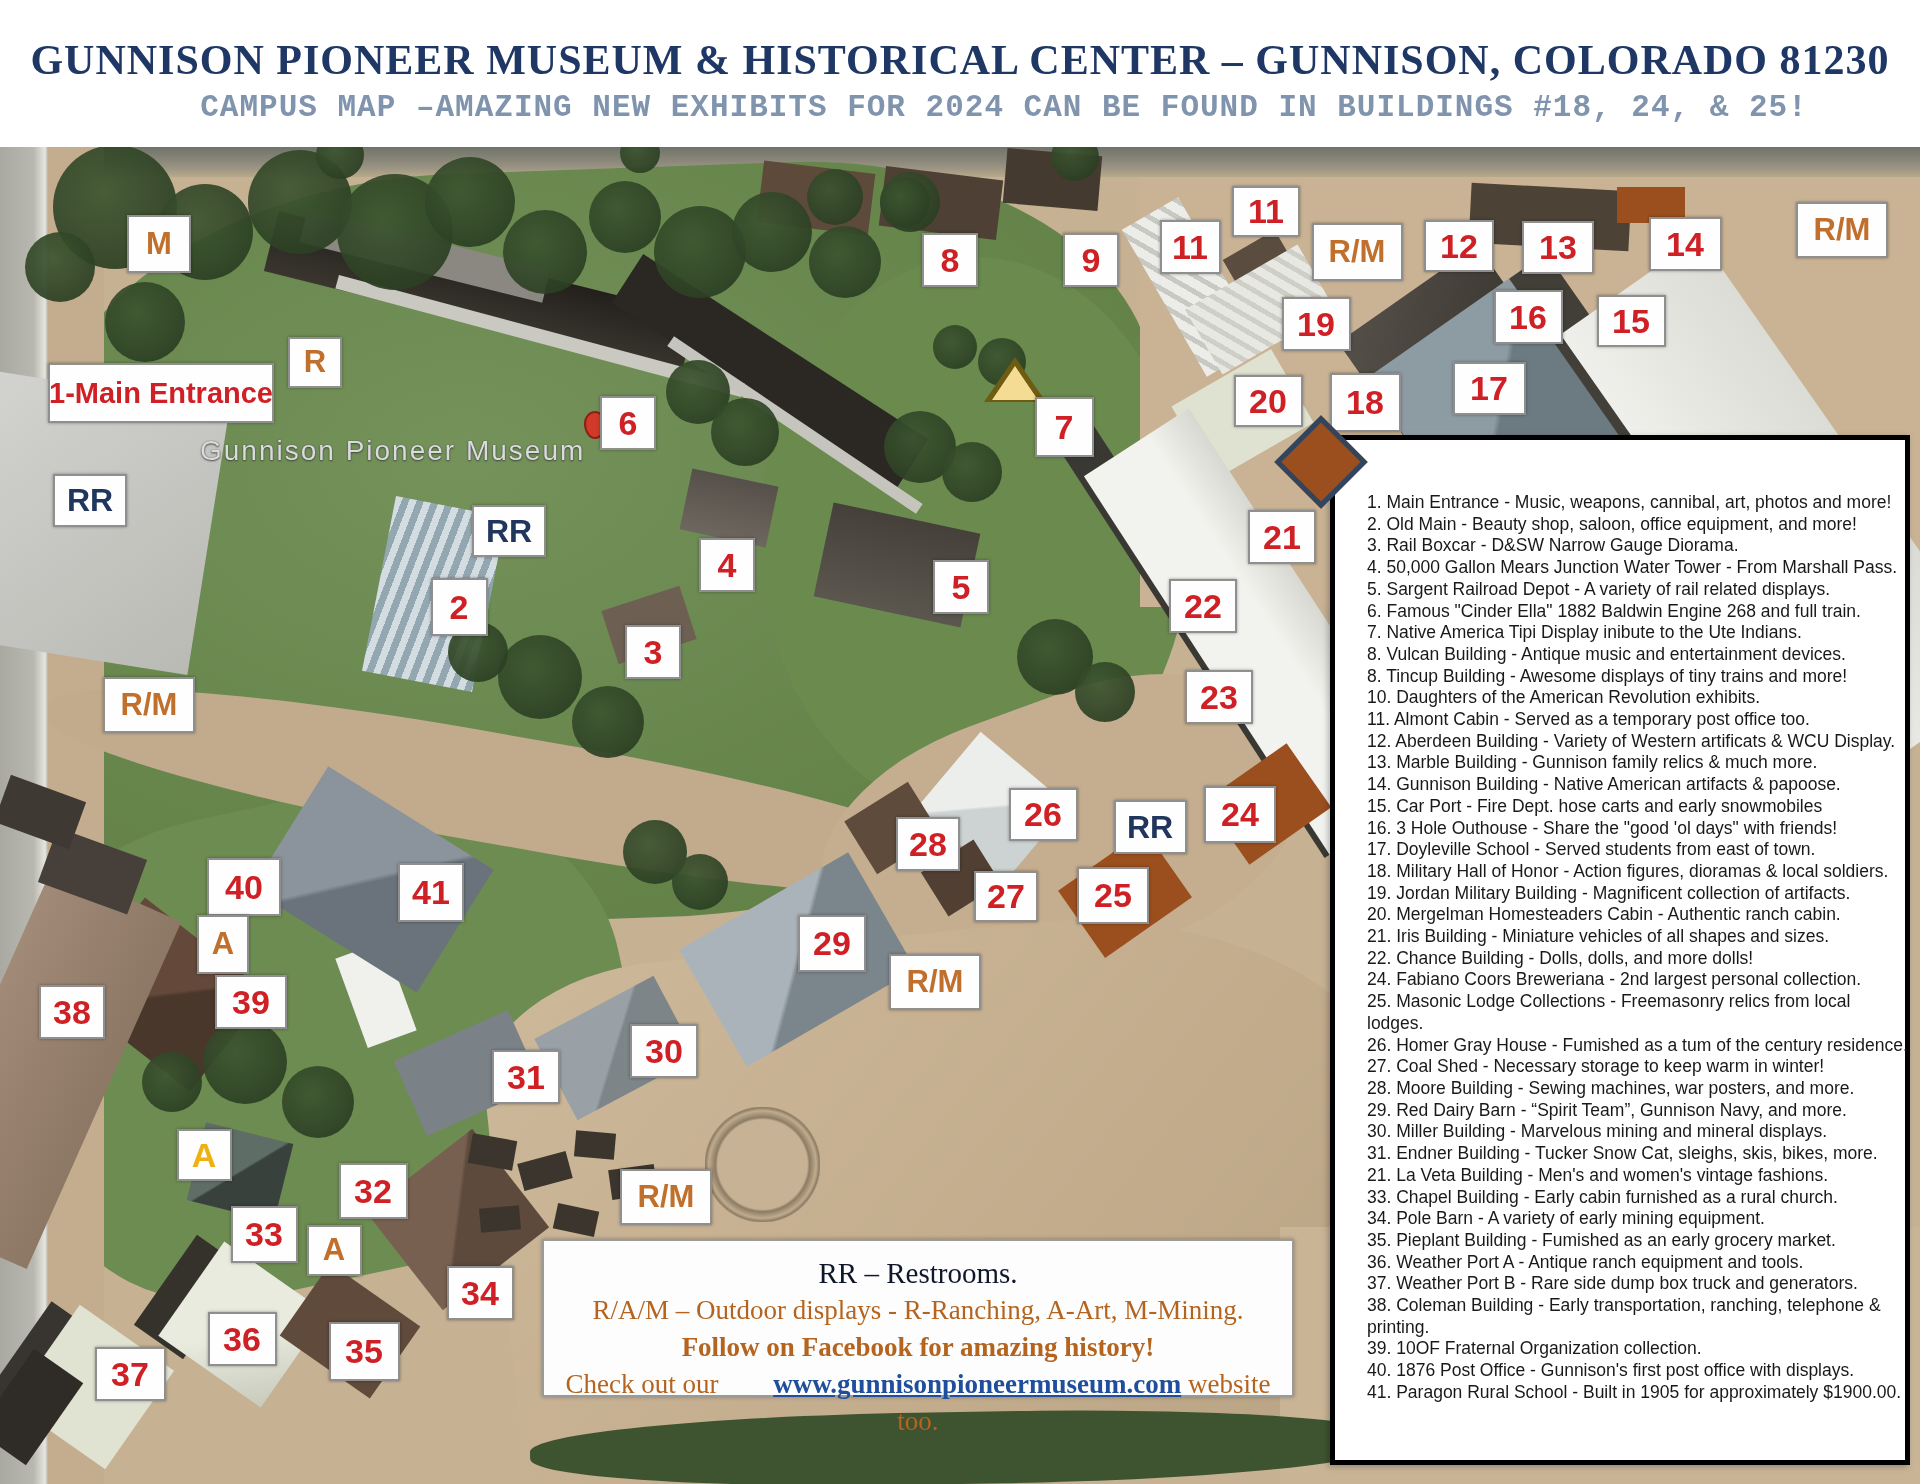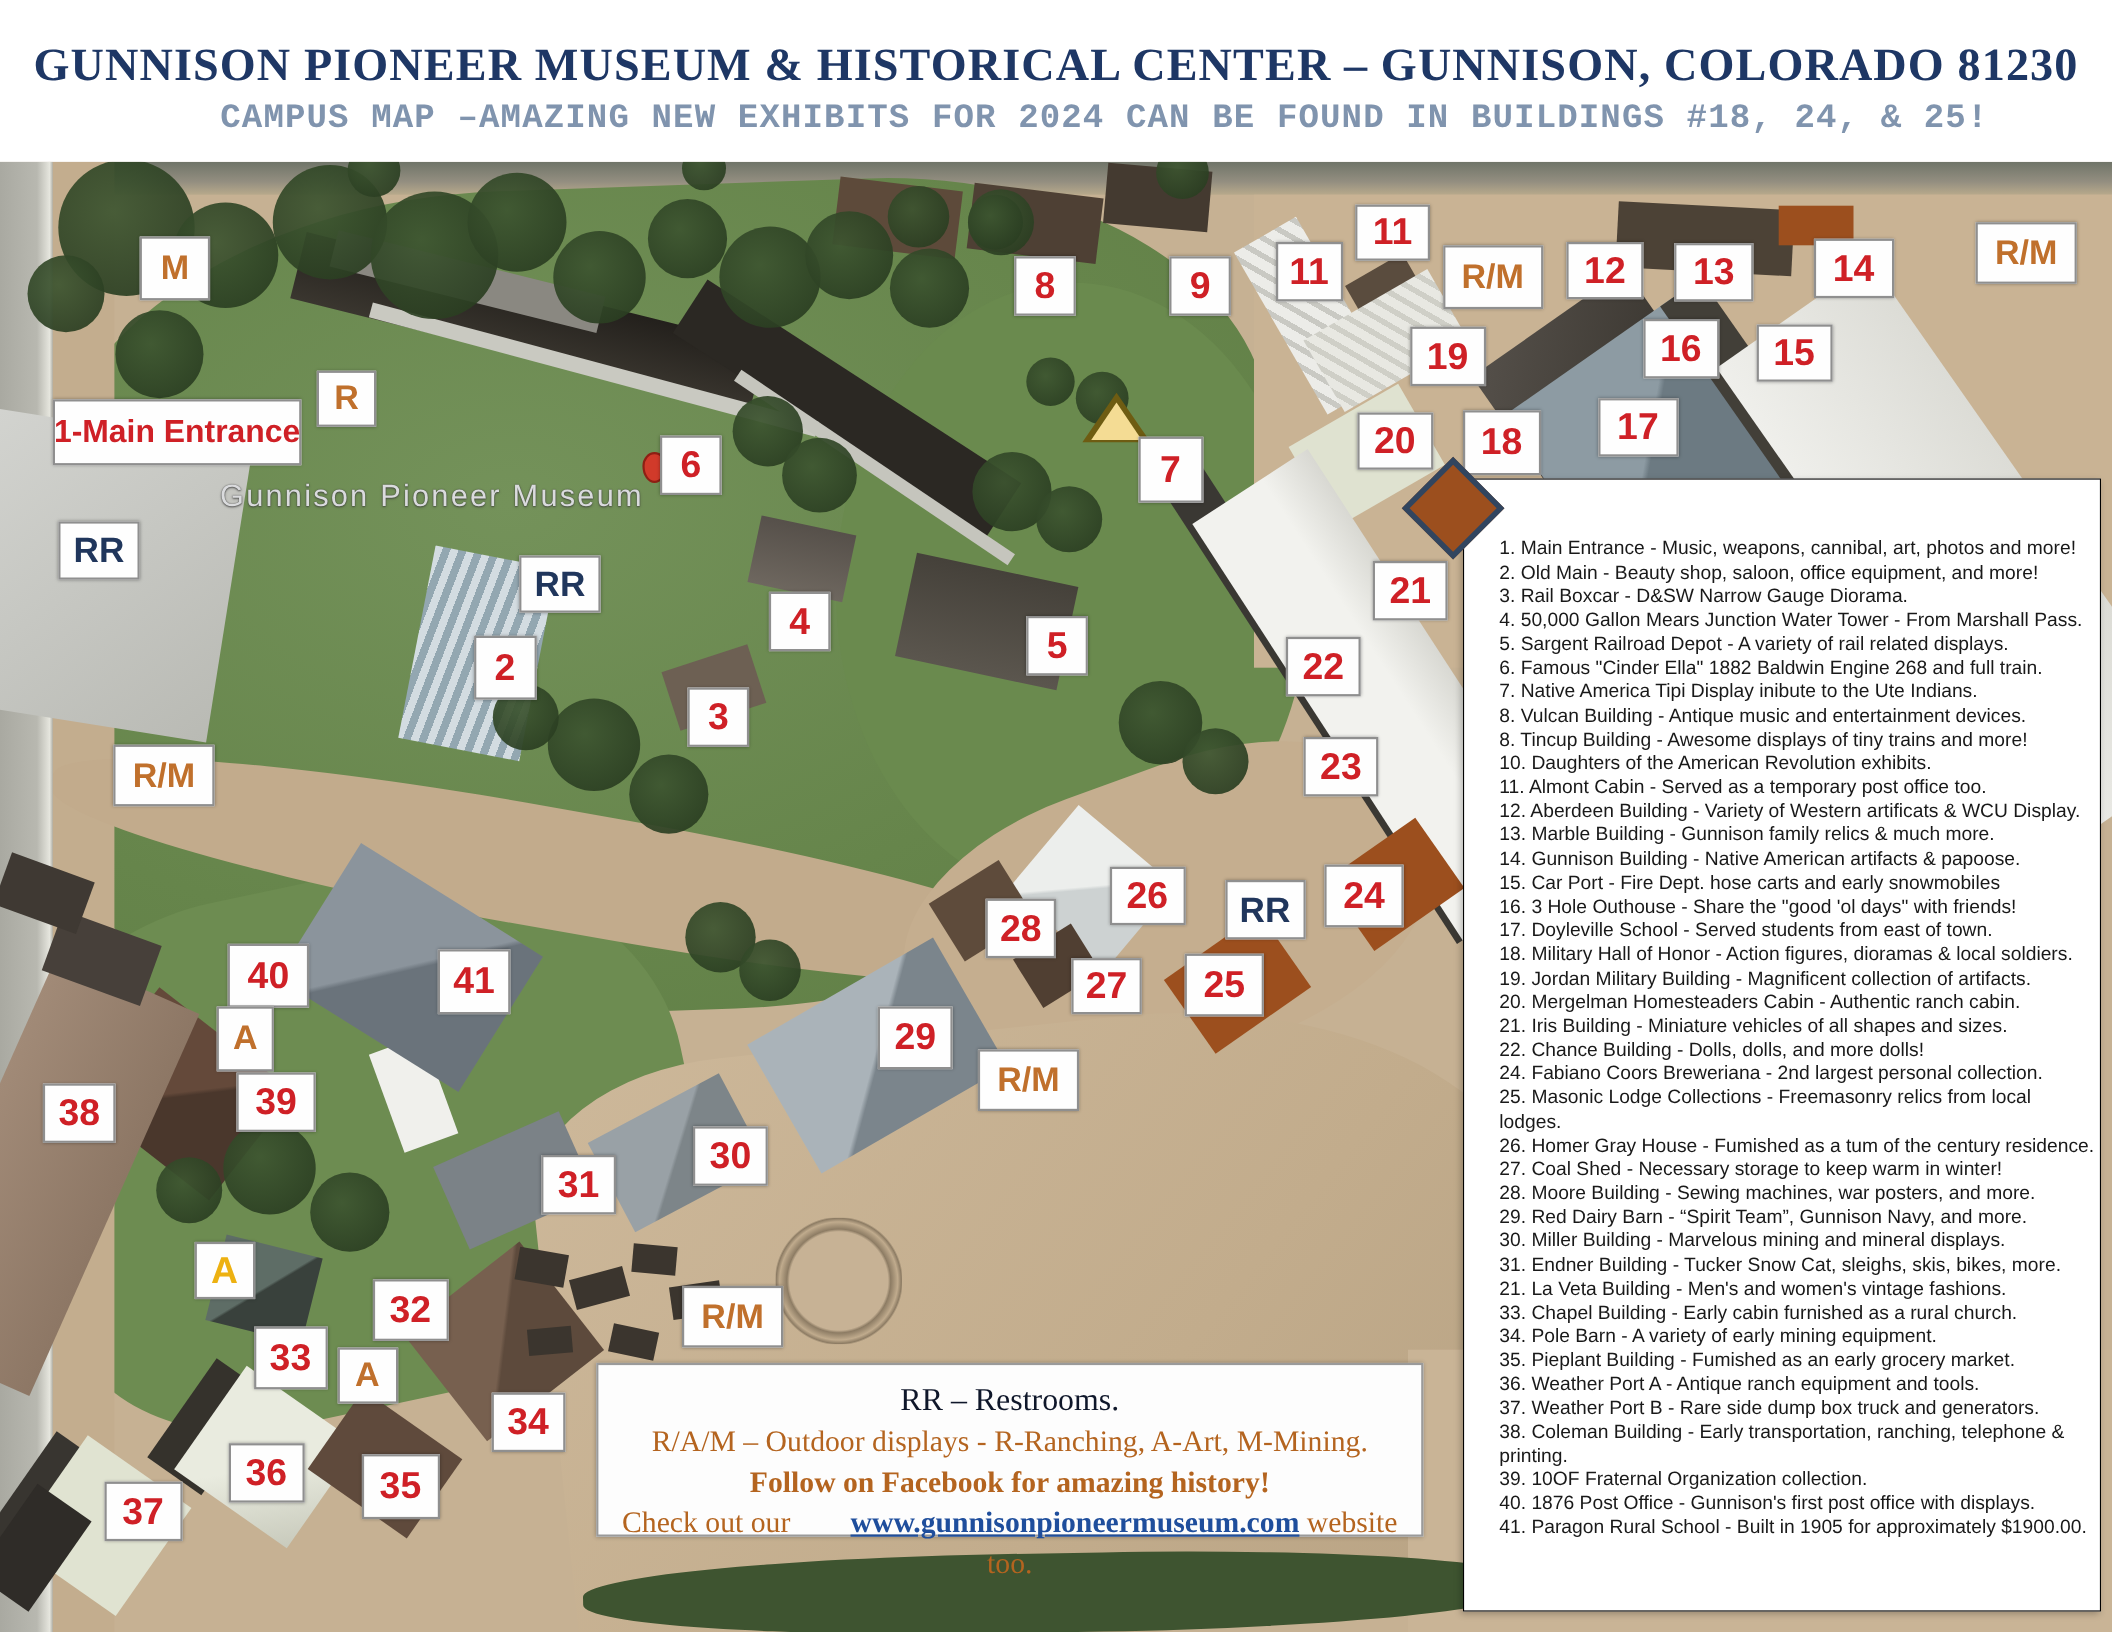--- a/index.html
+++ b/index.html
@@ -24,21 +24,21 @@
   .lbl{position:absolute;z-index:6;background:#fefefe;border:2px solid #8f8f8f;
        box-shadow:0 0 3px rgba(0,0,0,.35);display:flex;align-items:center;justify-content:center;
        font-weight:700;white-space:nowrap;}
   .lbl.red{color:#cf2026;font-size:34px;}
   .lbl.orange{color:#c0702c;font-size:31px;}
   .lbl.gold{color:#edb111;font-size:34px;}
   .lbl.navy{color:#20365c;font-size:32px;}
   .lbl.wide{font-size:29px;}
   
   .legend{position:absolute;left:1330px;top:288px;width:580px;height:1030px;z-index:7;
-          background:#ffffff;border:1px solid #000000;box-shadow:-2px 2px 6px rgba(0,0,0,.25);
+          background:#ffffff;border:5px solid #000000;box-shadow:-2px 2px 6px rgba(0,0,0,.25);
           box-sizing:border-box;padding:52px 18px 10px 32px;}
   .legend .ln{font-size:17.5px;line-height:21.7px;color:#191919;white-space:nowrap;}
   
   .infobox{position:absolute;left:542px;top:1092px;width:752px;height:158px;z-index:8;
            background:#fdfdfd;border:2px solid #9a9a9a;box-shadow:0 0 4px rgba(0,0,0,.3);
            box-sizing:border-box;text-align:center;font-family:"Liberation Serif",serif;padding-top:14px;}
   .ib-line{line-height:37px;}
   .ib-navy{color:#0f172a;font-size:29px;}
   .ib-orange{color:#b4641f;font-size:27px;}
   .ib-bold{font-weight:700;}

